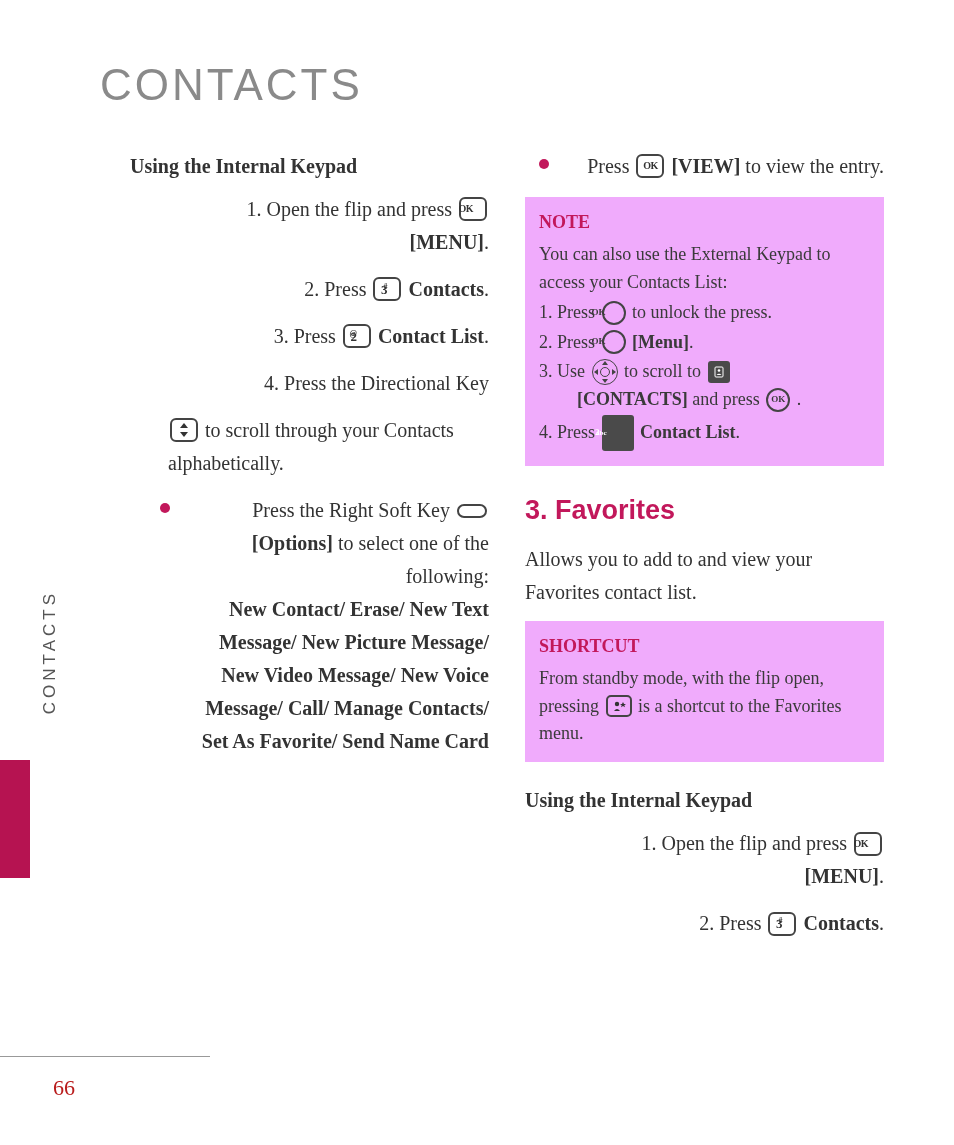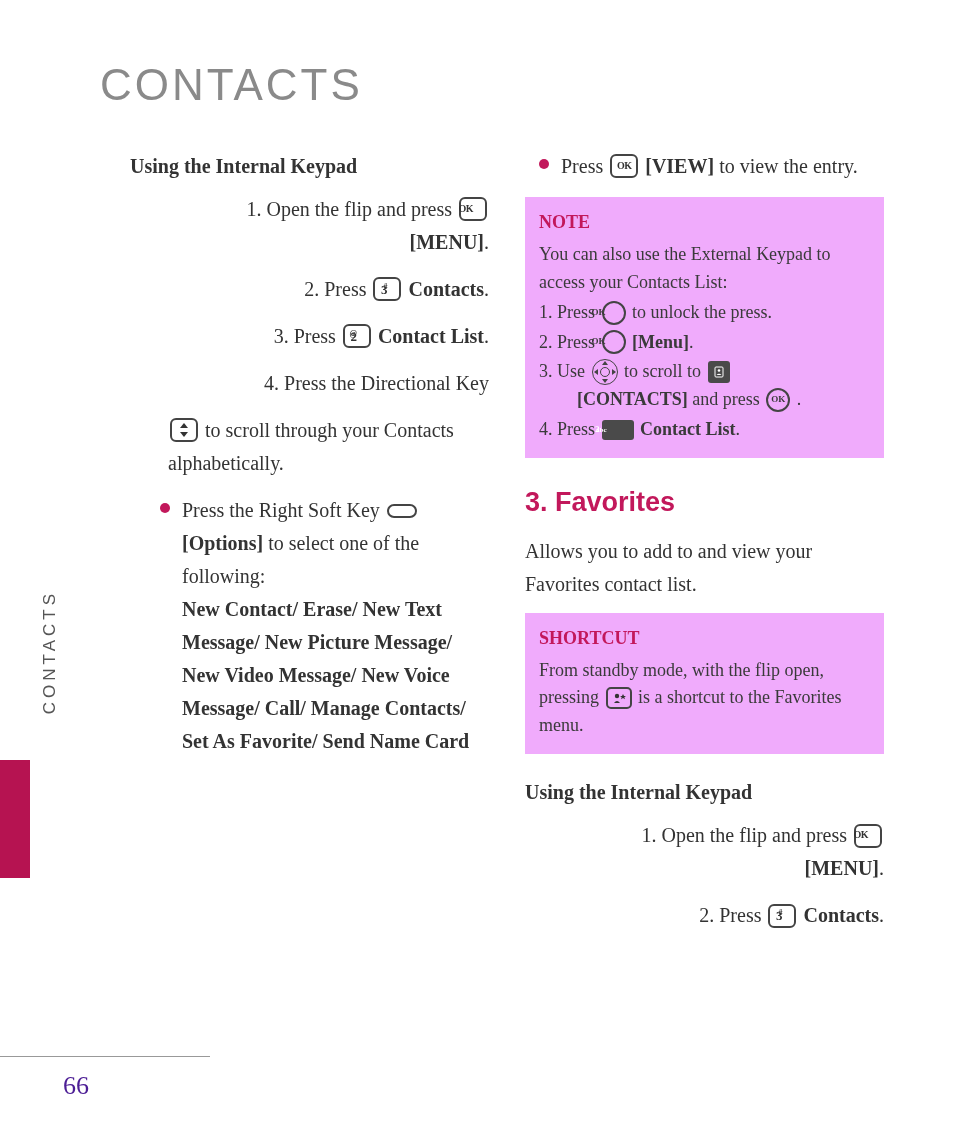--- a/index.html
+++ b/index.html
@@ -46,20 +46,21 @@
   }
   .step-indent {
     padding-left: 38px;
     text-indent: 0;
     margin-bottom: 14px;
   }
   .bullet-item {
     position: relative;
     padding-left: 52px;
     margin-bottom: 14px;
+    text-align: right;
   }
   .bullet-dot {
     position: absolute;
     left: 30px;
     top: 9px;
     width: 10px;
     height: 10px;
     background: #c2185b;
     border-radius: 50%;
   }
@@ -150,21 +151,21 @@
     color: #fff;
     font-size: 10px;
     position: relative;
     top: -1px;
   }
   .icon-key2abc {
     display: inline-flex;
     align-items: center;
     justify-content: center;
     width: 32px;
-    height: 20px;
+    height: 36px;
     background: #4a4a4a;
     border-radius: 3px;
     vertical-align: middle;
     margin: 0 2px;
     color: #fff;
     font-size: 9px;
     font-weight: 700;
     position: relative;
     top: -1px;
     gap: 1px;
@@ -222,24 +223,24 @@
   .side-tab-bar {
     position: absolute;
     left: 0;
     top: 760px;
     width: 30px;
     height: 118px;
     background: #b61351;
   }
   .page-num {
     position: absolute;
-    left: 63px;
+    left: 53px;
     bottom: 44px;
-    font-size: 26px;
-    color: #4c1d95;
+    font-size: 22px;
+    color: #b91c1c;
   }
   .hr-bottom {
     position: absolute;
     left: 0;
     bottom: 88px;
     width: 210px;
     height: 1px;
     background: #999;
   }
 </style>

